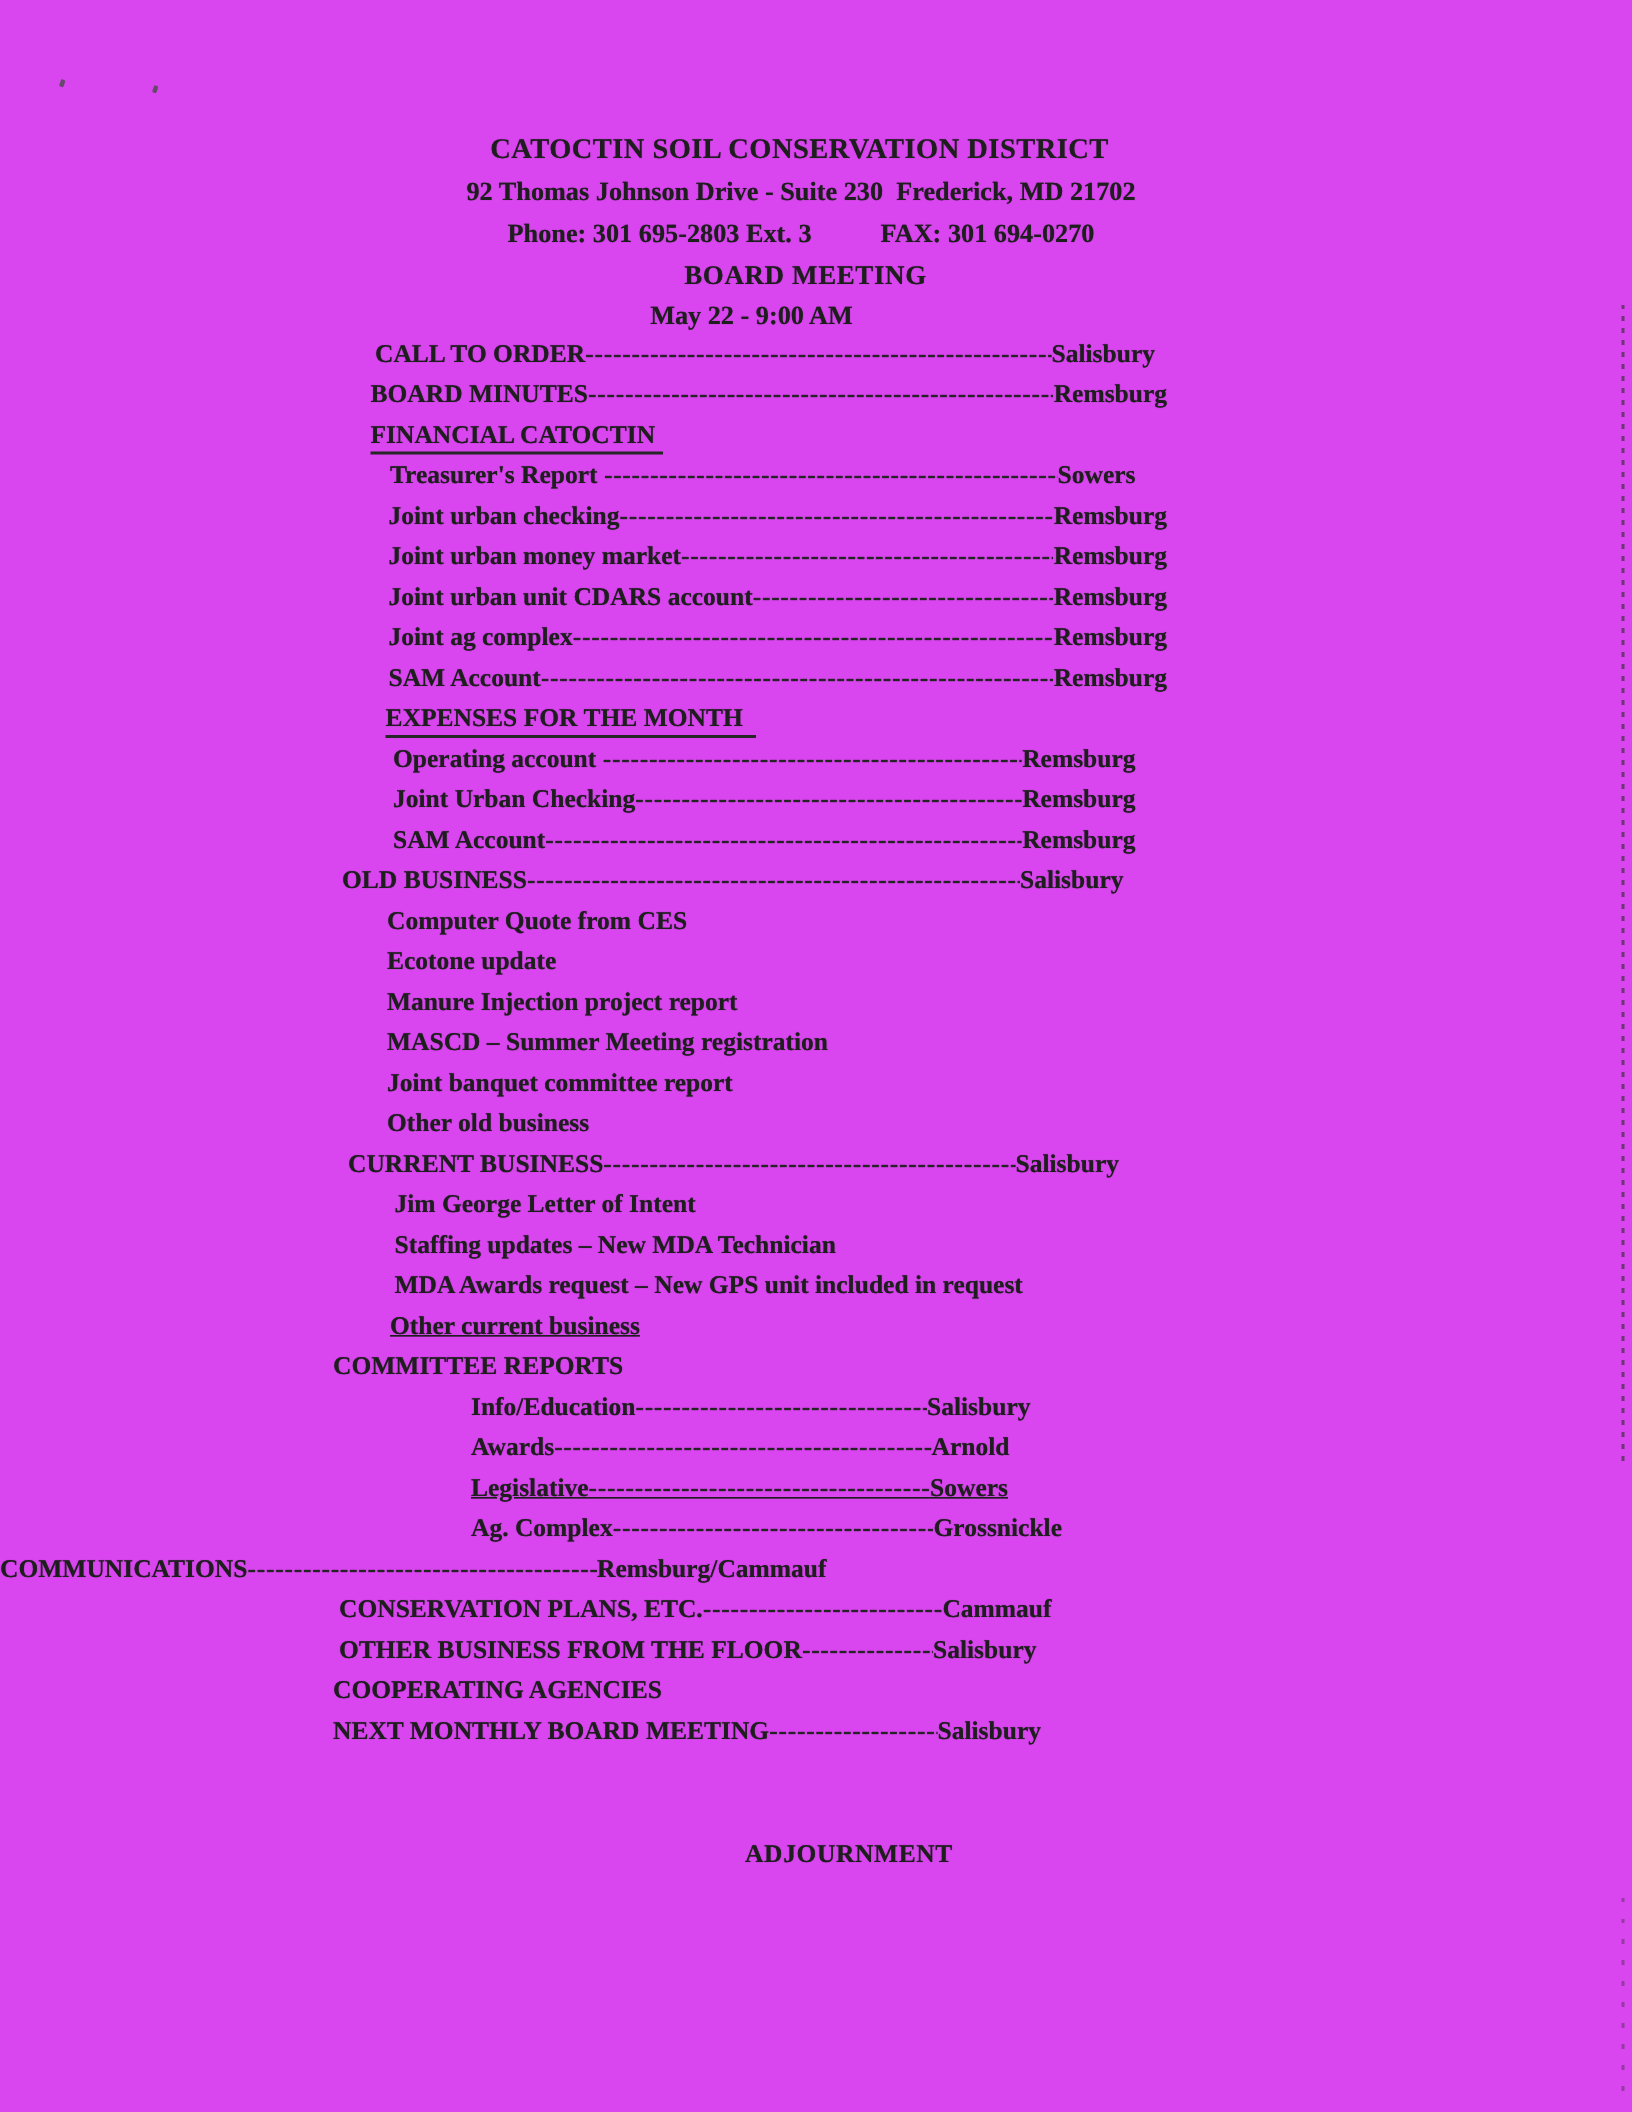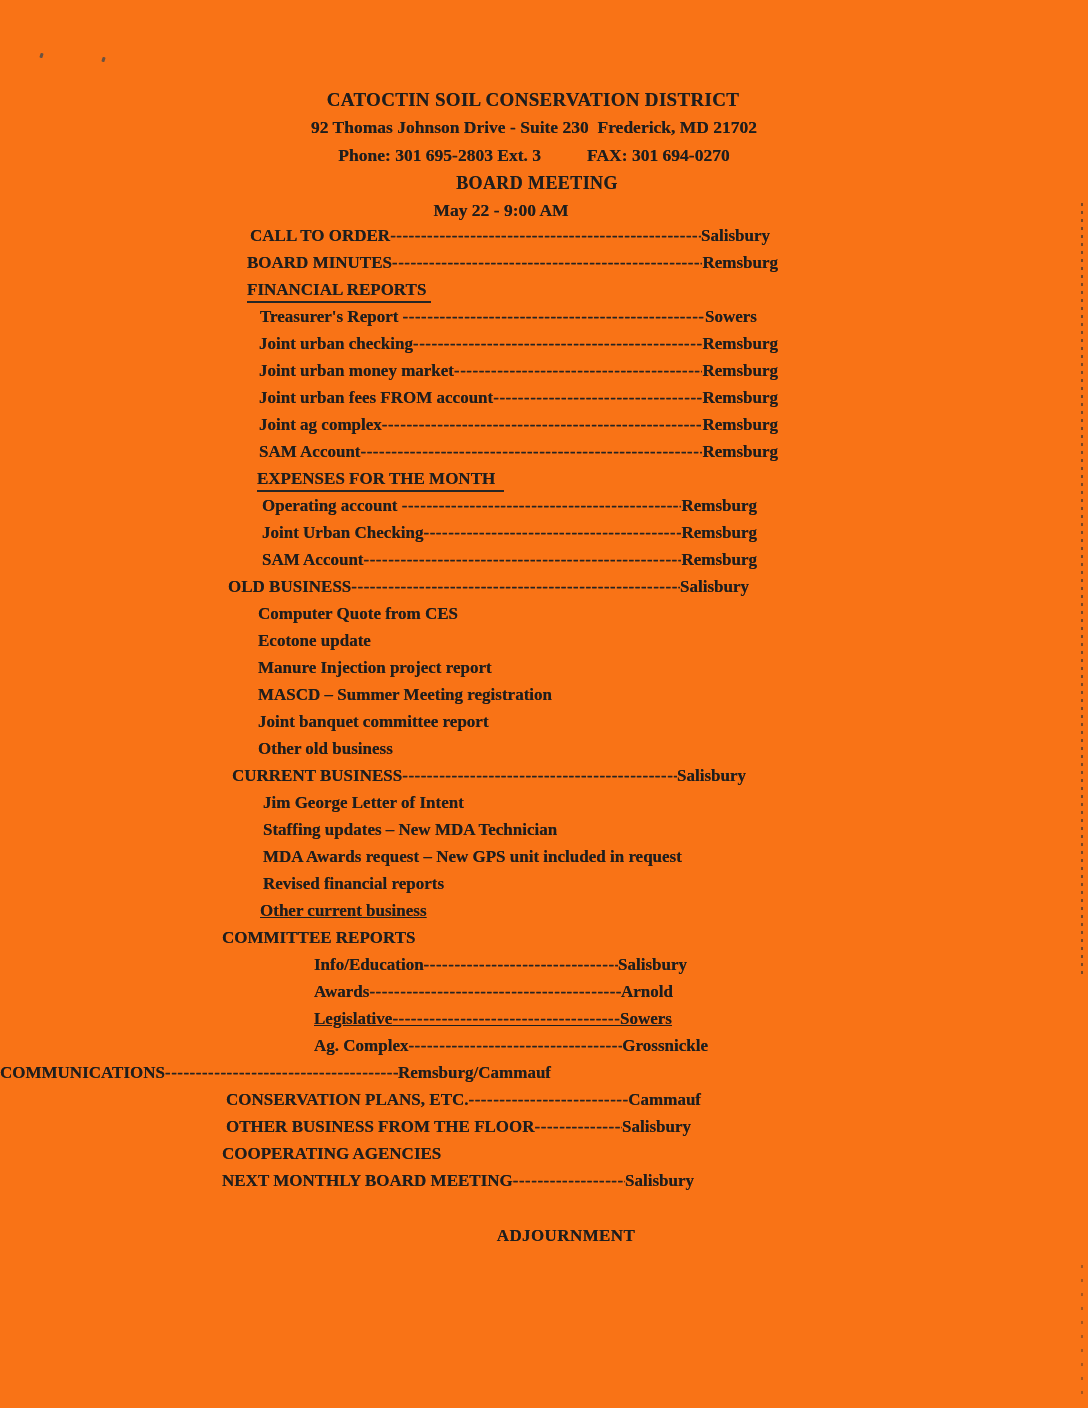--- a/index.html
+++ b/index.html
@@ -1,19 +1,19 @@
 <!DOCTYPE html>
 <html><head>
 <meta charset="utf-8">
 <style>
   html,body{margin:0;padding:0;background:#e8e8e8;}
   #page{
     position:relative;
     width:1088px;height:1408px;
-    background:#f97316;
+    background:#d946ef;
     overflow:hidden;
     font-family:"Liberation Serif","DejaVu Serif",serif;
     font-weight:700;
     color:#1e1e1e;
     text-shadow:0 0 .6px rgba(20,20,20,.65);
   }
   
   .hline{position:absolute;left:0;width:100%;text-align:center;white-space:pre;line-height:1.1;}
   .org      {top:90px; font-size:19px; transform:translateX(-11px); letter-spacing:.3px;}
   .addr     {top:118px;font-size:17.5px;transform:translateX(-10px);}
@@ -53,43 +53,42 @@
 
   <div class="hline org">CATOCTIN SOIL CONSERVATION DISTRICT</div>
   <div class="hline addr">92 Thomas Johnson Drive - Suite 230  Frederick, MD 21702</div>
   <div class="hline phonefax"><span>Phone: 301 695-2803 Ext. 3</span><span class="gap"></span><span>FAX: 301 694-0270</span></div>
   <div class="hline mtitle">BOARD MEETING</div>
   <div class="hline mdate">May 22 - 9:00 AM</div>
 
   <div id="agenda">
       <div class="row" style="margin-left: 250px; width: 520px;"><span class="label">CALL TO ORDER</span><span class="leader">------------------------------------------------------------------------------------------------------------------------------------------------------------------------------------</span><span class="assignee">Salisbury</span></div>
       <div class="row" style="margin-left: 247px; width: 531px;"><span class="label">BOARD MINUTES</span><span class="leader">------------------------------------------------------------------------------------------------------------------------------------------------------------------------------------</span><span class="assignee">Remsburg</span></div>
-      <div class="row" style="margin-left: 247px;"><span class="label underline">FINANCIAL REPORTS</span></div>
+      <div class="row" style="margin-left: 247px;"><span class="label underline">FINANCIAL CATOCTIN</span></div>
       <div class="row" style="margin-left: 260px; width: 497px;"><span class="label">Treasurer's Report </span><span class="leader">------------------------------------------------------------------------------------------------------------------------------------------------------------------------------------</span><span class="assignee">Sowers</span></div>
       <div class="row" style="margin-left: 259px; width: 519px;"><span class="label">Joint urban checking</span><span class="leader">------------------------------------------------------------------------------------------------------------------------------------------------------------------------------------</span><span class="assignee">Remsburg</span></div>
       <div class="row" style="margin-left: 259px; width: 519px;"><span class="label">Joint urban money market</span><span class="leader">------------------------------------------------------------------------------------------------------------------------------------------------------------------------------------</span><span class="assignee">Remsburg</span></div>
-      <div class="row" style="margin-left: 259px; width: 519px;"><span class="label">Joint urban fees FROM account</span><span class="leader">------------------------------------------------------------------------------------------------------------------------------------------------------------------------------------</span><span class="assignee">Remsburg</span></div>
+      <div class="row" style="margin-left: 259px; width: 519px;"><span class="label">Joint urban unit CDARS account</span><span class="leader">------------------------------------------------------------------------------------------------------------------------------------------------------------------------------------</span><span class="assignee">Remsburg</span></div>
       <div class="row" style="margin-left: 259px; width: 519px;"><span class="label">Joint ag complex</span><span class="leader">------------------------------------------------------------------------------------------------------------------------------------------------------------------------------------</span><span class="assignee">Remsburg</span></div>
       <div class="row" style="margin-left: 259px; width: 519px;"><span class="label">SAM Account</span><span class="leader">------------------------------------------------------------------------------------------------------------------------------------------------------------------------------------</span><span class="assignee">Remsburg</span></div>
       <div class="row" style="margin-left: 257px;"><span class="label underline">EXPENSES FOR THE MONTH </span></div>
       <div class="row" style="margin-left: 262px; width: 495px;"><span class="label">Operating account </span><span class="leader">------------------------------------------------------------------------------------------------------------------------------------------------------------------------------------</span><span class="assignee">Remsburg</span></div>
       <div class="row" style="margin-left: 262px; width: 495px;"><span class="label">Joint Urban Checking</span><span class="leader">------------------------------------------------------------------------------------------------------------------------------------------------------------------------------------</span><span class="assignee">Remsburg</span></div>
       <div class="row" style="margin-left: 262px; width: 495px;"><span class="label">SAM Account</span><span class="leader">------------------------------------------------------------------------------------------------------------------------------------------------------------------------------------</span><span class="assignee">Remsburg</span></div>
       <div class="row" style="margin-left: 228px; width: 521px;"><span class="label">OLD BUSINESS</span><span class="leader">------------------------------------------------------------------------------------------------------------------------------------------------------------------------------------</span><span class="assignee">Salisbury</span></div>
       <div class="row" style="margin-left: 258px;"><span class="label">Computer Quote from CES</span></div>
       <div class="row" style="margin-left: 258px;"><span class="label">Ecotone update</span></div>
       <div class="row" style="margin-left: 258px;"><span class="label">Manure Injection project report</span></div>
       <div class="row" style="margin-left: 258px;"><span class="label">MASCD – Summer Meeting registration</span></div>
       <div class="row" style="margin-left: 258px;"><span class="label">Joint banquet committee report</span></div>
       <div class="row" style="margin-left: 258px;"><span class="label">Other old business</span></div>
       <div class="row" style="margin-left: 232px; width: 514px;"><span class="label">CURRENT BUSINESS</span><span class="leader">------------------------------------------------------------------------------------------------------------------------------------------------------------------------------------</span><span class="assignee">Salisbury</span></div>
       <div class="row" style="margin-left: 263px;"><span class="label">Jim George Letter of Intent</span></div>
       <div class="row" style="margin-left: 263px;"><span class="label">Staffing updates – New MDA Technician</span></div>
       <div class="row" style="margin-left: 263px;"><span class="label">MDA Awards request – New GPS unit included in request</span></div>
-      <div class="row" style="margin-left: 263px;"><span class="label">Revised financial reports</span></div>
       <div class="row" style="margin-left: 260px; text-decoration: underline;"><span class="label">Other current business</span></div>
       <div class="row" style="margin-left: 222px;"><span class="label">COMMITTEE REPORTS</span></div>
       <div class="row" style="margin-left: 314px; width: 373px;"><span class="label">Info/Education</span><span class="leader">------------------------------------------------------------------------------------------------------------------------------------------------------------------------------------</span><span class="assignee">Salisbury</span></div>
       <div class="row" style="margin-left: 314px; width: 359px;"><span class="label">Awards</span><span class="leader">------------------------------------------------------------------------------------------------------------------------------------------------------------------------------------</span><span class="assignee">Arnold</span></div>
       <div class="row" style="margin-left: 314px; width: 358px; text-decoration: underline;"><span class="label">Legislative</span><span class="leader">------------------------------------------------------------------------------------------------------------------------------------------------------------------------------------</span><span class="assignee">Sowers</span></div>
       <div class="row" style="margin-left: 314px; width: 394px;"><span class="label">Ag. Complex</span><span class="leader">------------------------------------------------------------------------------------------------------------------------------------------------------------------------------------</span><span class="assignee">Grossnickle</span></div>
       <div class="row" style="width: 551px;"><span class="label">COMMUNICATIONS</span><span class="leader">------------------------------------------------------------------------------------------------------------------------------------------------------------------------------------</span><span class="assignee">Remsburg/Cammauf</span></div>
       <div class="row" style="margin-left: 226px; width: 475px;"><span class="label">CONSERVATION PLANS, ETC.</span><span class="leader">------------------------------------------------------------------------------------------------------------------------------------------------------------------------------------</span><span class="assignee">Cammauf</span></div>
       <div class="row" style="margin-left: 226px; width: 465px;"><span class="label">OTHER BUSINESS FROM THE FLOOR</span><span class="leader">------------------------------------------------------------------------------------------------------------------------------------------------------------------------------------</span><span class="assignee">Salisbury</span></div>
       <div class="row" style="margin-left: 222px;"><span class="label">COOPERATING AGENCIES</span></div>

